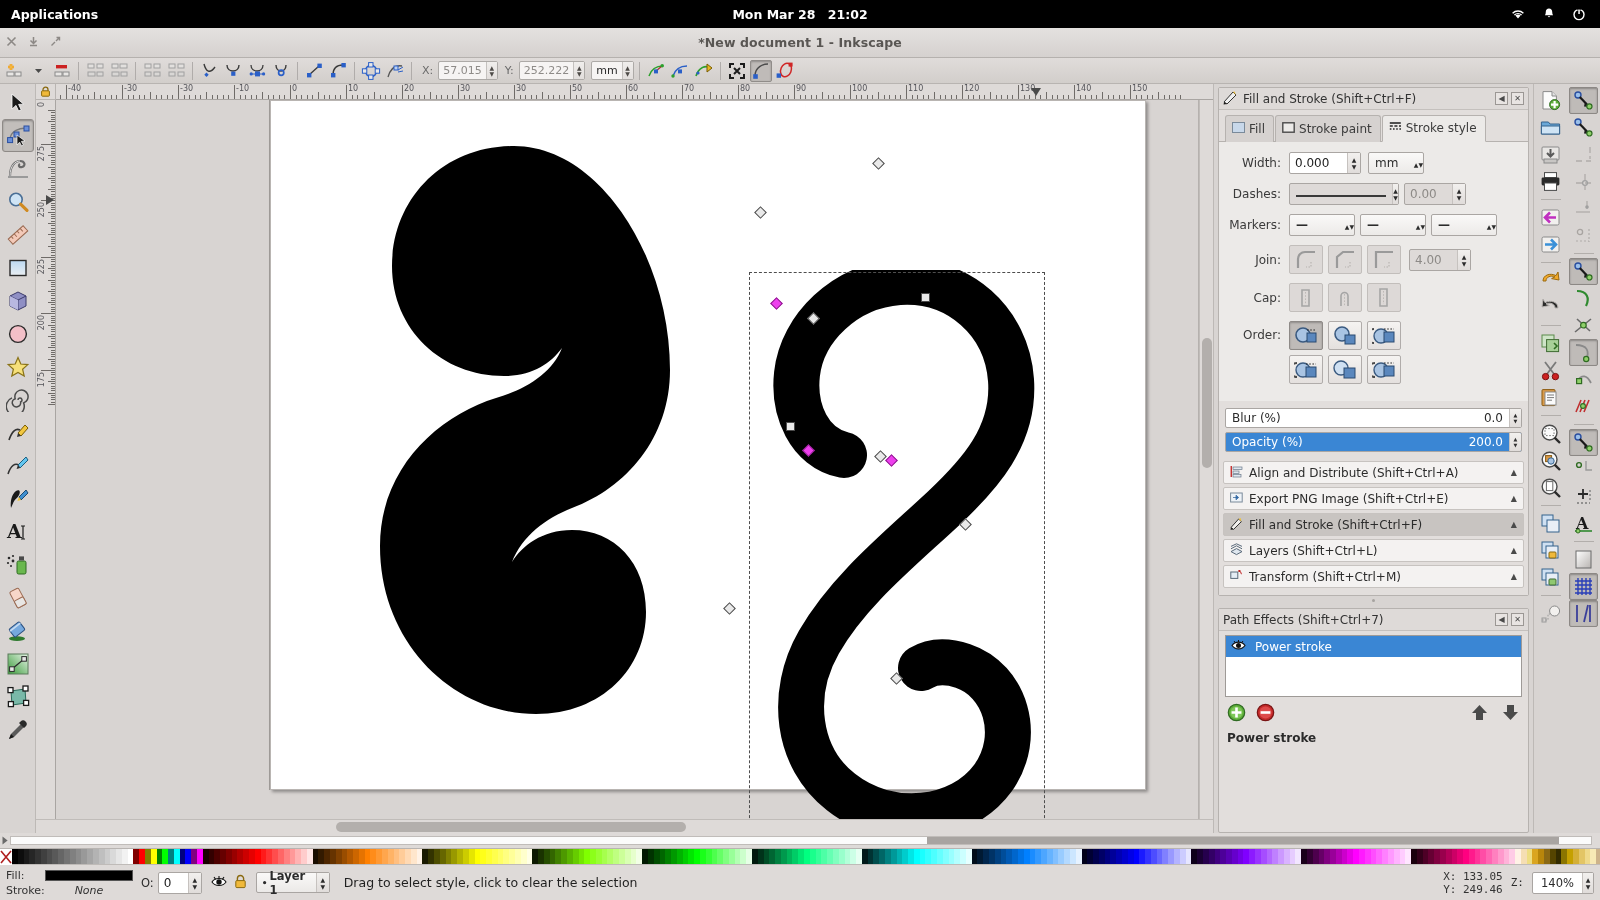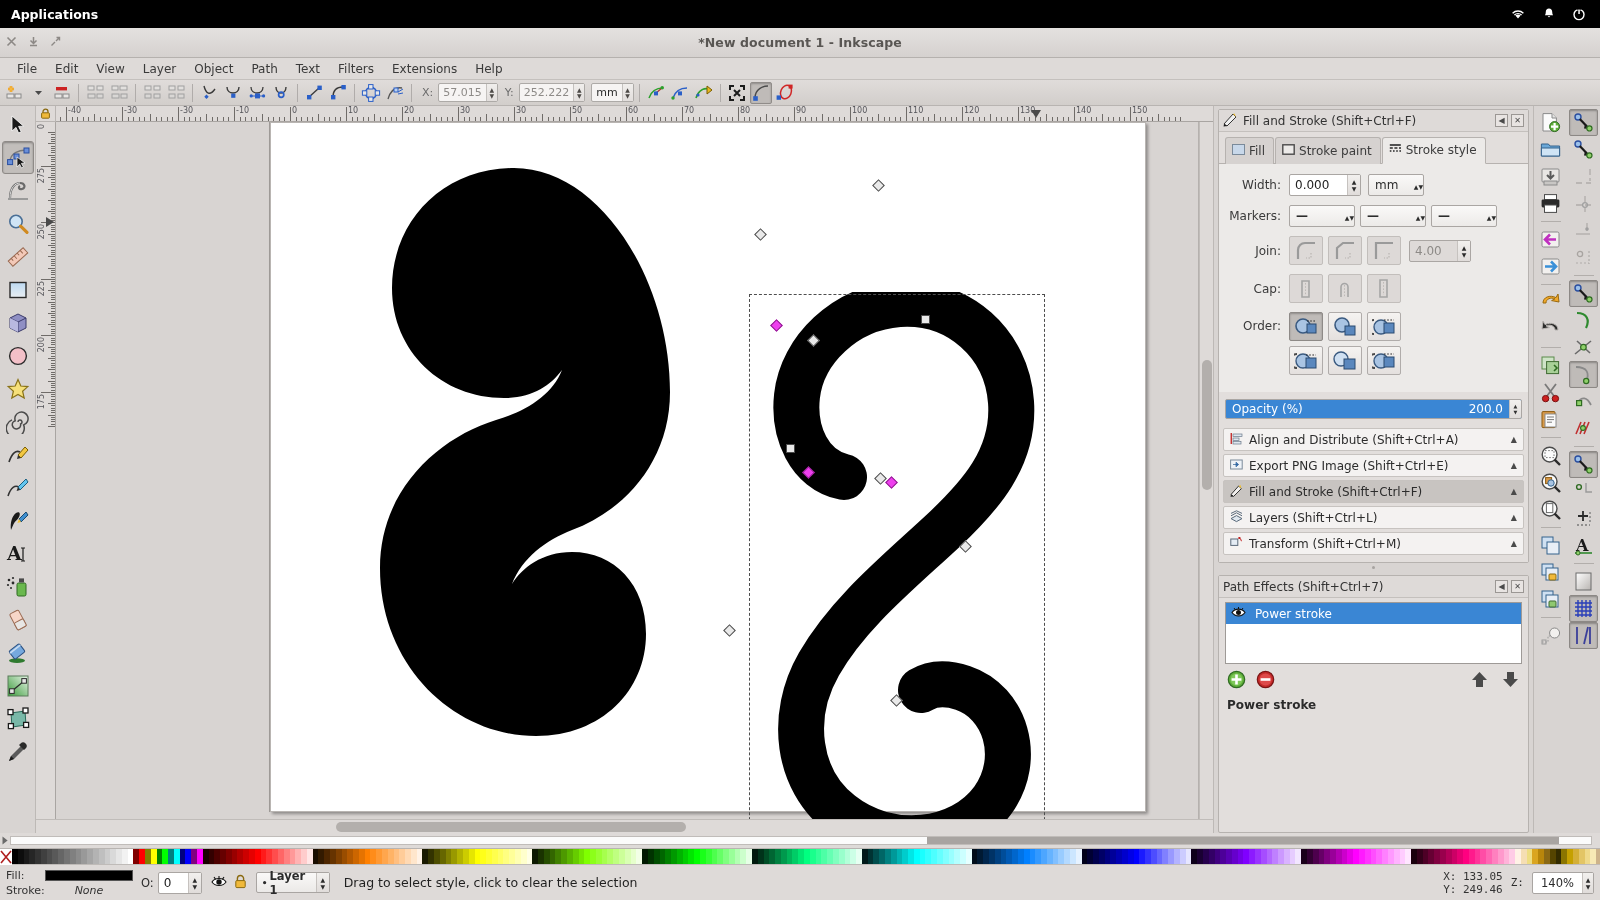--- a/index.html
+++ b/index.html
@@ -226,20 +226,24 @@
   .zoombox { height:22px; border:1px solid #a9a5a2; background:#fff; display:flex;align-items:center; border-radius:2px;}
   .zoombox .zv { padding:0 8px; font-size:11.5px; }
 
   .scroll-h-outer { height:15px; background:#dedad8; display:flex; align-items:center; }
 </style>
 </head>
 <body>
 
 <div class="sysbar">
   <div class="apps">Applications</div>
+  <div class="clock">
+    <span>Mon Mar 28</span>
+    <span>21:02</span>
+  </div>
   <div class="tray">
     <span>
       <svg width="16" height="12" viewBox="0 0 16 12">
           <path d="M8 10.5 L5.4 7.6 a3.9 3.9 0 0 1 5.2 0 Z" fill="#fff"></path>
           <path d="M2.6 5.2 a7.8 7.8 0 0 1 10.8 0" stroke="#fff" stroke-width="1.4" fill="none"></path>
           <path d="M4.4 7.1 a5.3 5.3 0 0 1 7.2 0" stroke="#fff" stroke-width="1.3" fill="none"></path>
         </svg>
     </span>
     <span>
       <svg width="14" height="14" viewBox="0 0 14 14">
@@ -273,32 +277,20 @@
       </span>
       <span>
         <svg width="11" height="11" viewBox="0 0 11 11">
             <path d="M1.5 9.5 L5 6 M9.5 1.5 L6 5 M6.5 1.5 h3 v3" stroke="#8c8885" stroke-width="1.4" fill="none"></path>
           </svg>
       </span>
     </div>
     <div class="t">*New document 1 - Inkscape</div>
   </div>
 
-  <div class="menubar">
-    <div class="mi">File</div>
-    <div class="mi">Edit</div>
-    <div class="mi">View</div>
-    <div class="mi">Layer</div>
-    <div class="mi">Object</div>
-    <div class="mi">Path</div>
-    <div class="mi">Text</div>
-    <div class="mi">Filters</div>
-    <div class="mi">Extensions</div>
-    <div class="mi">Help</div>
-  </div>
 
   <div class="toolctl">
     <div class="tc-btn">
       <svg width="19" height="19" viewBox="0 0 19 19">
           <rect x="2" y="11" width="7" height="4" fill="#e8e6e4" stroke="#8a8a8a"></rect>
           <rect x="10" y="11" width="6" height="4" fill="#e8e6e4" stroke="#8a8a8a"></rect>
           <path d="M6 3 v6 M3 6 h6" stroke="#e8941a" stroke-width="2.6"></path>
           <path d="M6 3 v6 M3 6 h6" stroke="#f7c14b" stroke-width="1.2"></path>
         </svg>
     </div>
@@ -1120,20 +1112,41 @@
                   <i style="font-size:6px;font-style:normal">▲</i>
                   <i style="font-size:6px;font-style:normal">▼</i>
                 </div>
             </div>
             <div class="combo" style="width:56px;margin-left:7px;">
               <div class="cv" style="flex:1">mm</div>
               <div class="stepper"><i style="font-size:6px;font-style:normal">▲</i><i style="font-size:6px;font-style:normal">▼</i></div>
             </div>
           </div>
 
+          <div class="frow">
+            <div class="lab">Dashes:</div>
+            <div class="ibox dis" style="width:110px;">
+              <div style="flex:1;padding:0 6px;">
+                <svg width="90" height="4" viewBox="0 0 90 4">
+                    <path d="M0 2 h90" stroke="#3a3a3a" stroke-width="2"></path>
+                  </svg>
+              </div>
+              <div class="stepper">
+                  <i style="font-size:6px;font-style:normal">▲</i>
+                  <i style="font-size:6px;font-style:normal">▼</i>
+                </div>
+            </div>
+            <div class="ibox dis" style="width:62px;margin-left:5px;">
+              <div class="val" style="flex:1">0.00</div>
+              <div class="stepper">
+                  <i style="font-size:6px;font-style:normal">▲</i>
+                  <i style="font-size:6px;font-style:normal">▼</i>
+                </div>
+            </div>
+          </div>
 
           <div class="frow">
             <div class="lab">Markers:</div>
             <div class="combo" style="width:66px;">
               <div class="cv" style="flex:1;font-weight:bold;">—</div>
               <div class="stepper"><i style="font-size:6px;font-style:normal">▲</i><i style="font-size:6px;font-style:normal">▼</i></div>
             </div>
             <div class="combo" style="width:66px;margin-left:5px;">
               <div class="cv" style="flex:1;font-weight:bold;">—</div>
               <div class="stepper"><i style="font-size:6px;font-style:normal">▲</i><i style="font-size:6px;font-style:normal">▼</i></div>
@@ -1239,20 +1252,30 @@
                     <circle cx="9" cy="10" r="7" fill="#a9c4e3" stroke="#3a5a80" stroke-width="1.4"></circle>
                     <rect x="12" y="6" width="10" height="10" fill="#5a87bd" stroke="#2a4a70"></rect>
                     <path d="M12 3 h10" stroke="#2a2a2a" stroke-dasharray="1.6 1.6"></path>
                   </svg>
               </div>
             </div>
           </div>
         </div>
 
         <div style="background:#e2dedc;padding:3px 0 5px 0;">
+          <div class="slider-row">
+            <div class="sl">Blur (%)</div>
+            <div style="display:flex;align-items:center;height:100%;">
+              <div class="sv">0.0</div>
+              <div class="sstep">
+                  <i style="font-size:5px;font-style:normal">▲</i>
+                  <i style="font-size:5px;font-style:normal">▼</i>
+                </div>
+            </div>
+          </div>
           <div class="slider-row filled">
             <div class="sl">Opacity (%)</div>
             <div style="display:flex;align-items:center;height:100%;">
               <div class="sv">200.0</div>
               <div class="sstep">
                   <i style="font-size:5px;font-style:normal;color:#333">▲</i>
                   <i style="font-size:5px;font-style:normal;color:#333">▼</i>
                 </div>
             </div>
           </div>

